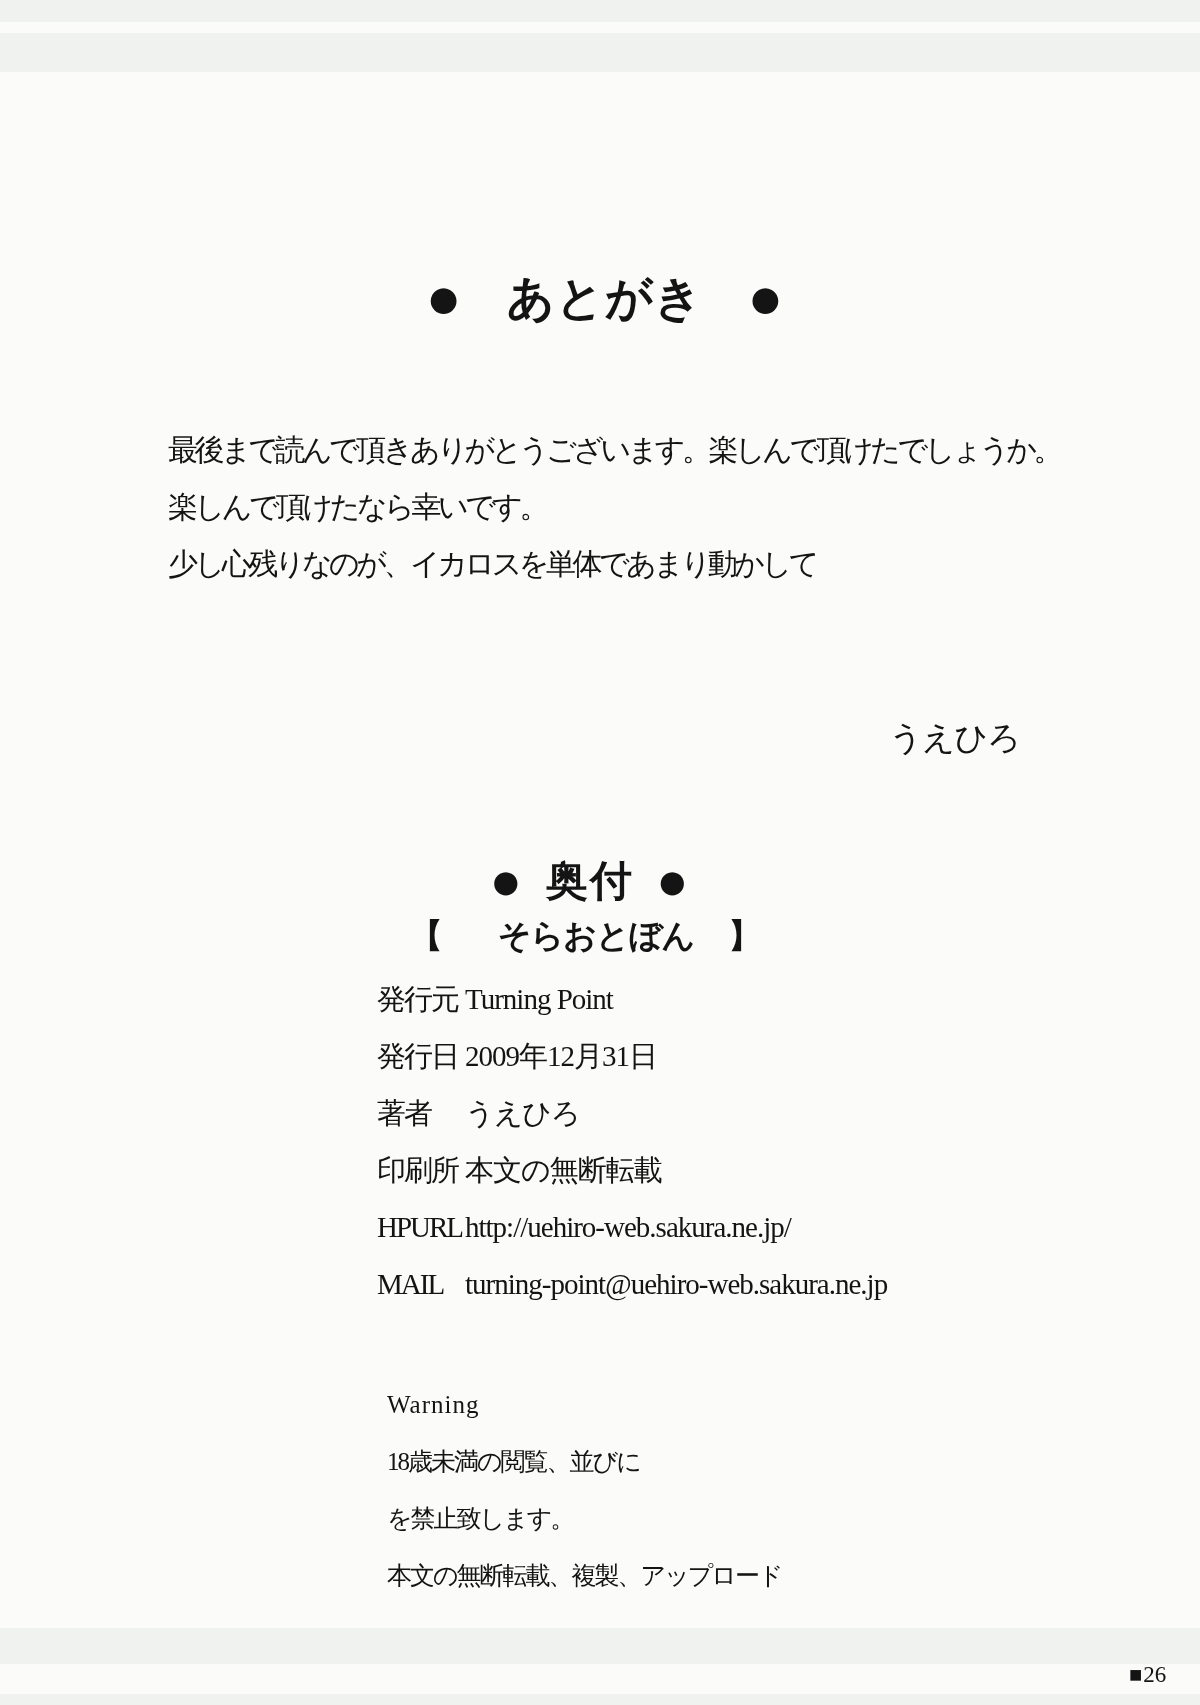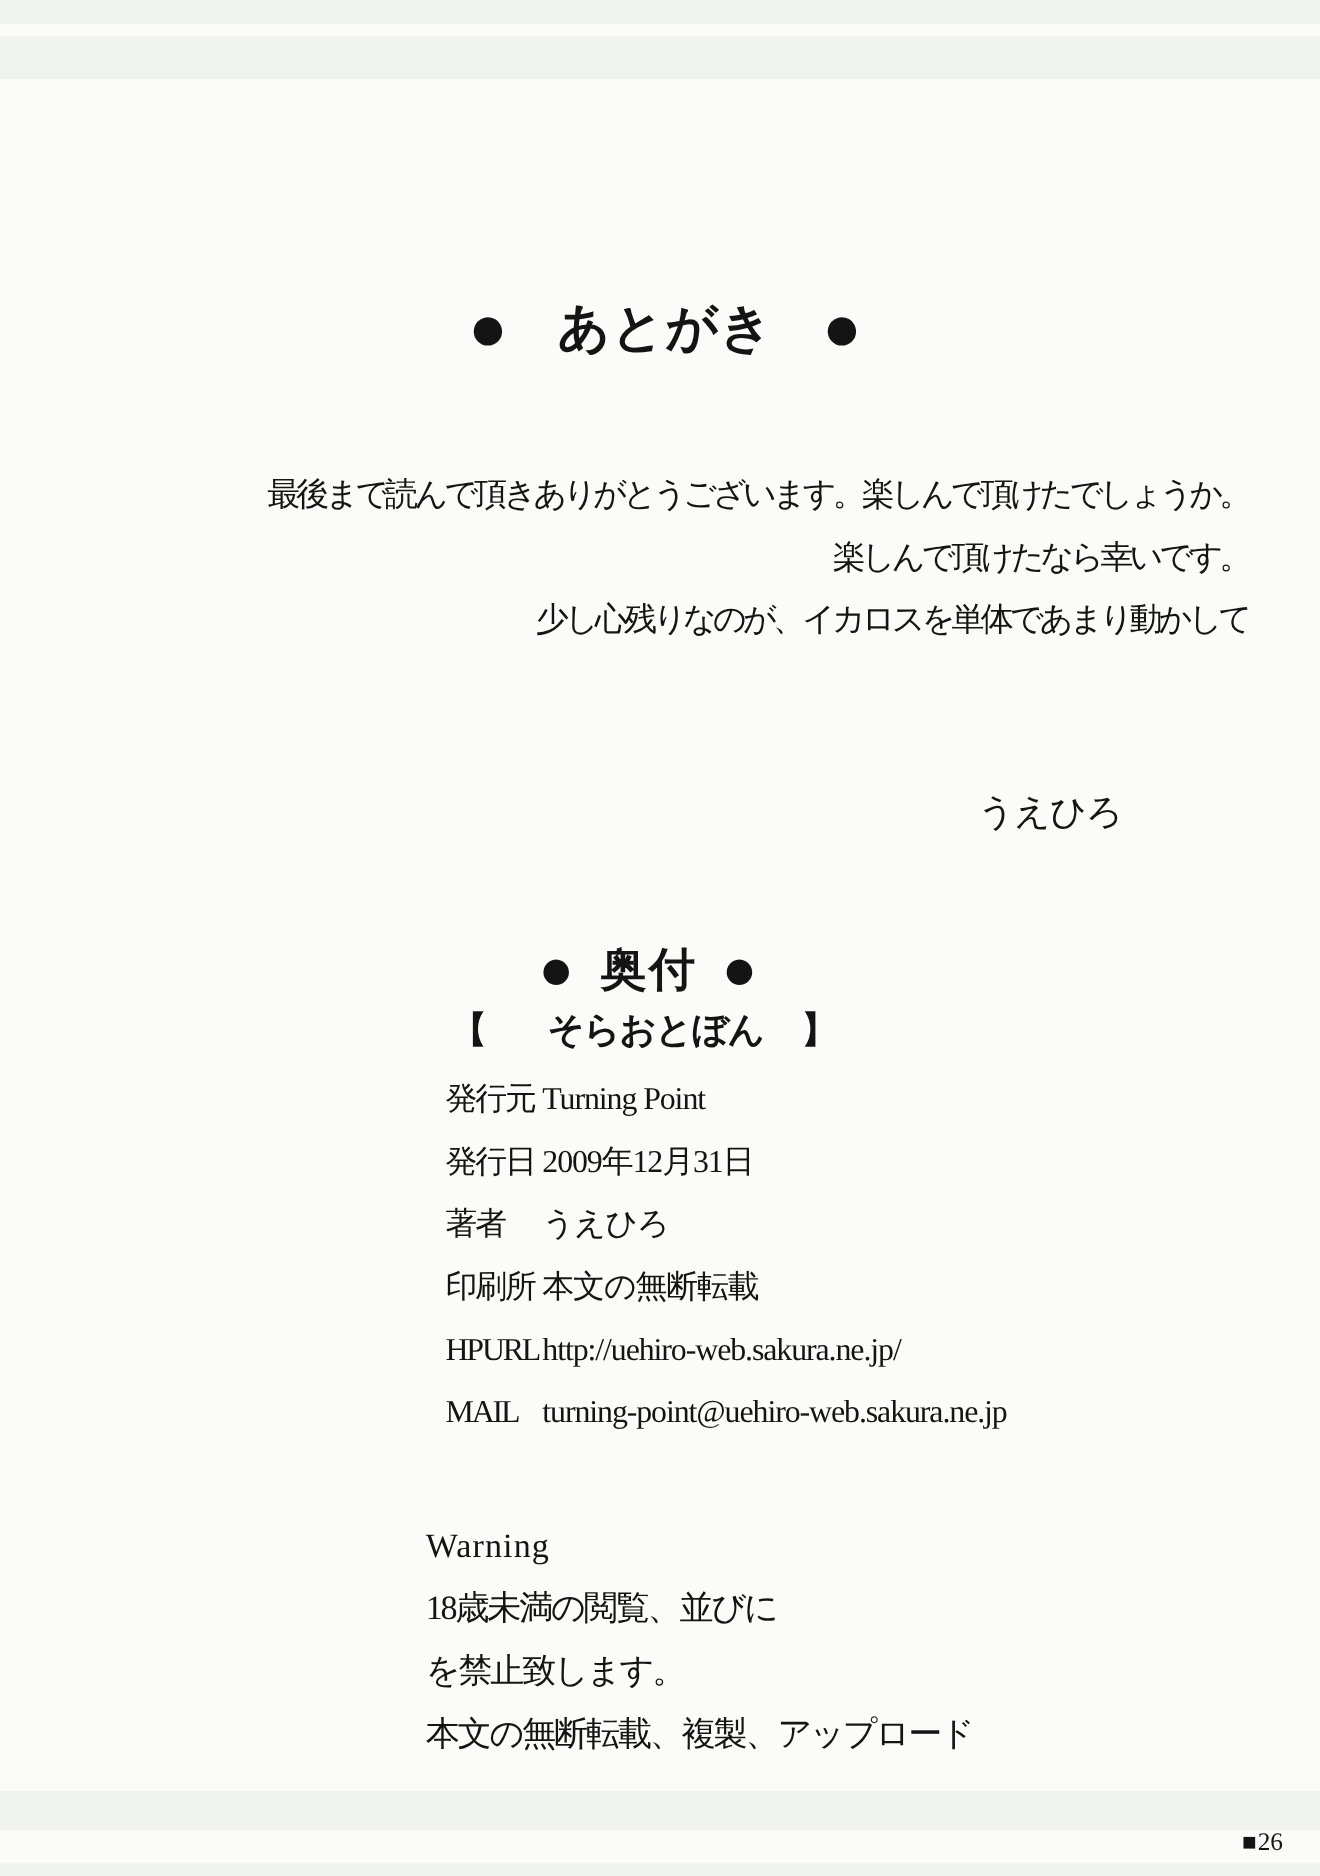--- a/index.html
+++ b/index.html
@@ -54,26 +54,25 @@
     font-size: 42px;
     letter-spacing: 2px;
   }
   .dot { line-height: 1; }
   .heading-afterword .dot { font-size: 60px; }
   .heading-colophon  .dot { font-size: 54px; }
 
   
   .afterword-body {
     position: absolute;
-    top: 421px; left: 155px; width: 980px;
+    top: 421px; left: 168px; width: 980px;
     font-size: 30px;
     line-height: 57px;
     letter-spacing: -3.5px;
     white-space: nowrap;
-    text-align: right;
   }
   .signature {
     position: absolute;
     top: 716px; left: 150px; width: 870px;
     text-align: right;
     font-size: 33px;
     letter-spacing: -1px;
   }
 
   
@@ -87,34 +86,33 @@
     font-weight: bold;
     letter-spacing: -1px;
   }
   .book-title .gap-l { width: 56px; }
   .book-title .gap-r { width: 34px; }
   .colophon-entries {
     position: absolute;
     top: 971px; left: 377px; width: 760px;
     font-size: 29px;
     line-height: 57px;
-    margin-left: 28px;
   }
   .entry { display: flex; white-space: nowrap; }
   .entry .label {
     flex: 0 0 88px;
     letter-spacing: -2px;
   }
   .entry .value { letter-spacing: -1px; }
 
   
   .warning {
     position: absolute;
     top: 1376px; left: 387px; width: 700px;
-    font-size: 31px;
+    font-size: 25px;
     line-height: 57px;
     letter-spacing: -2px;
     white-space: nowrap;
   }
   .warning .warning-title { letter-spacing: 1px; }
 
   
   .pagenum {
     position: absolute;
     top: 1662px; left: 1129px;

